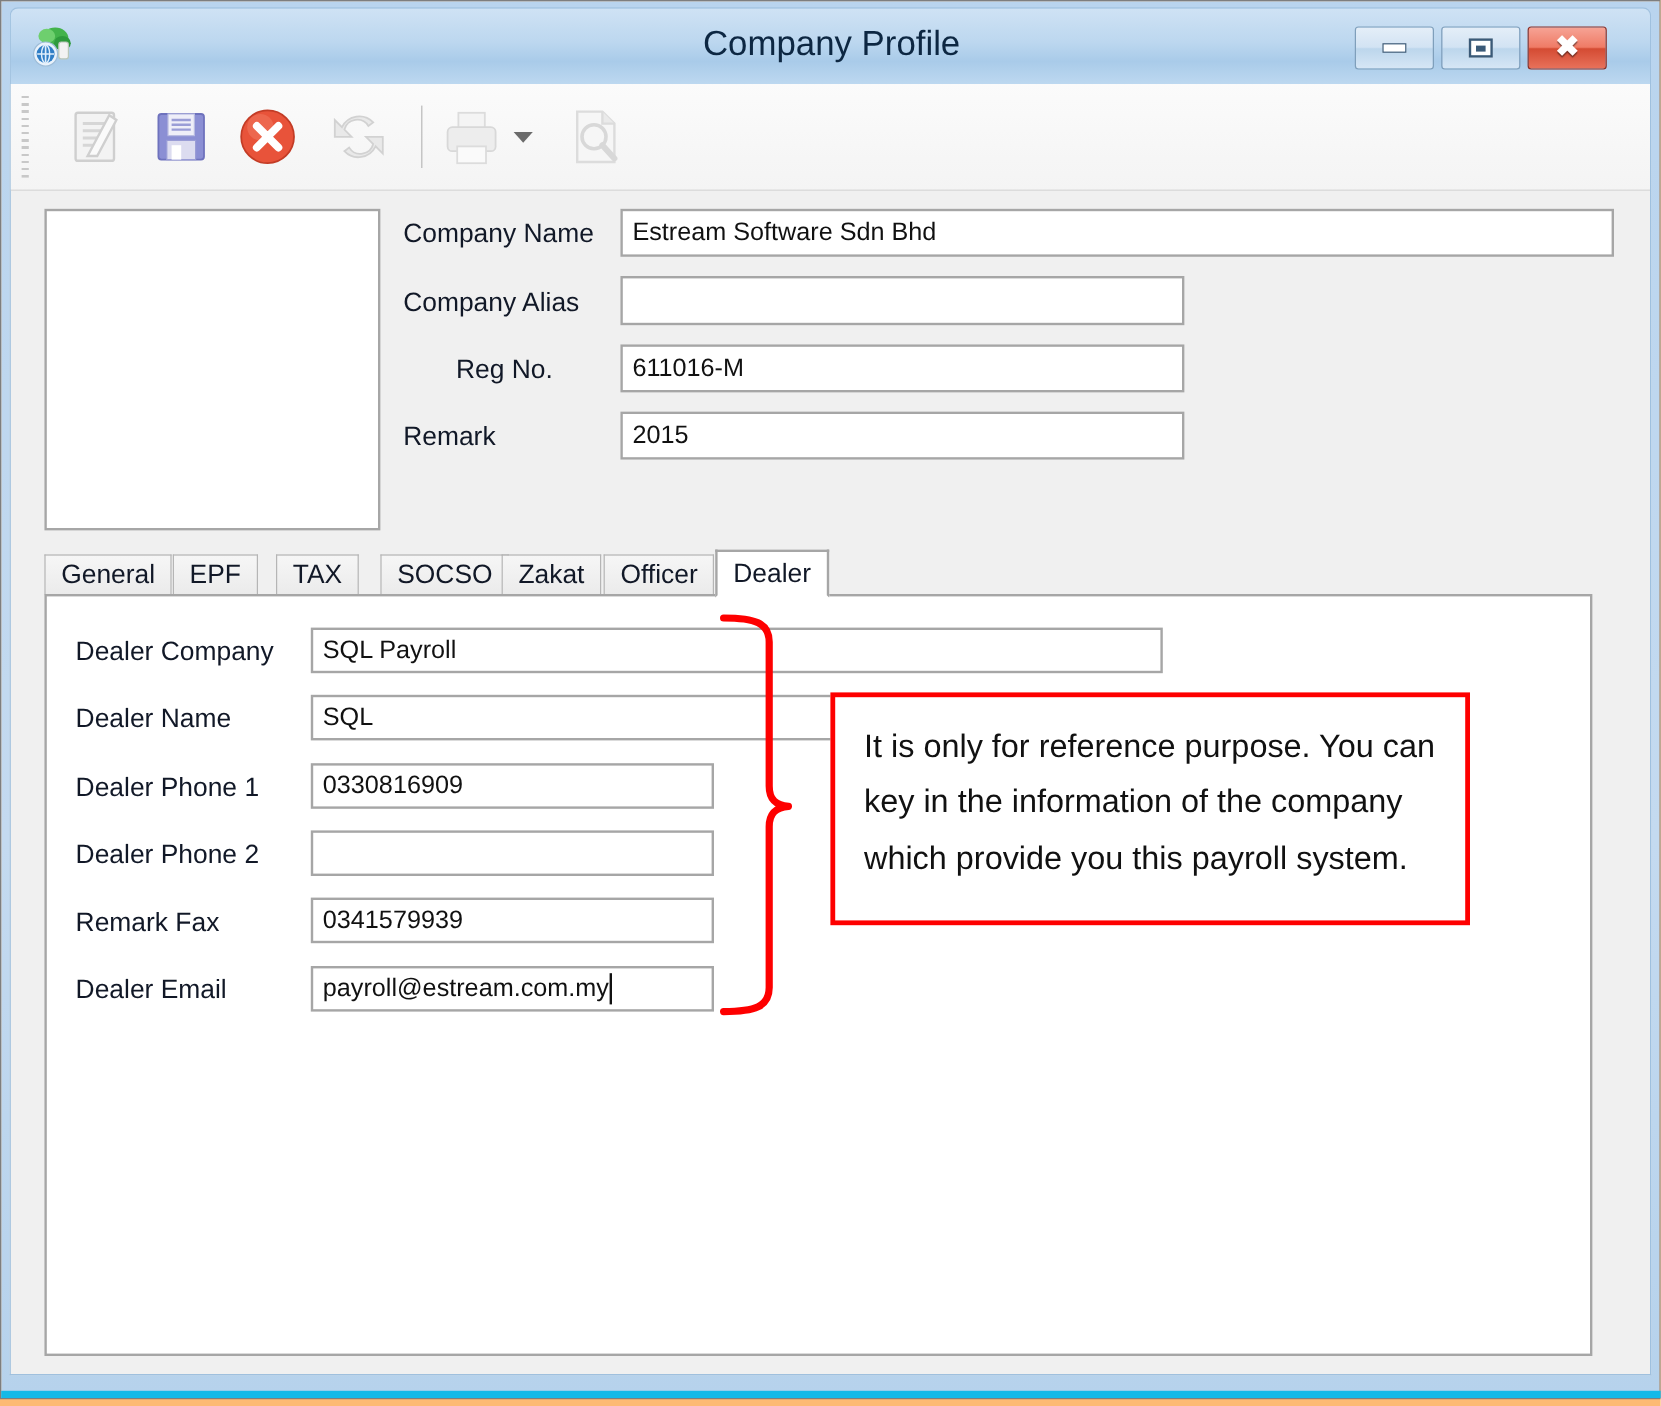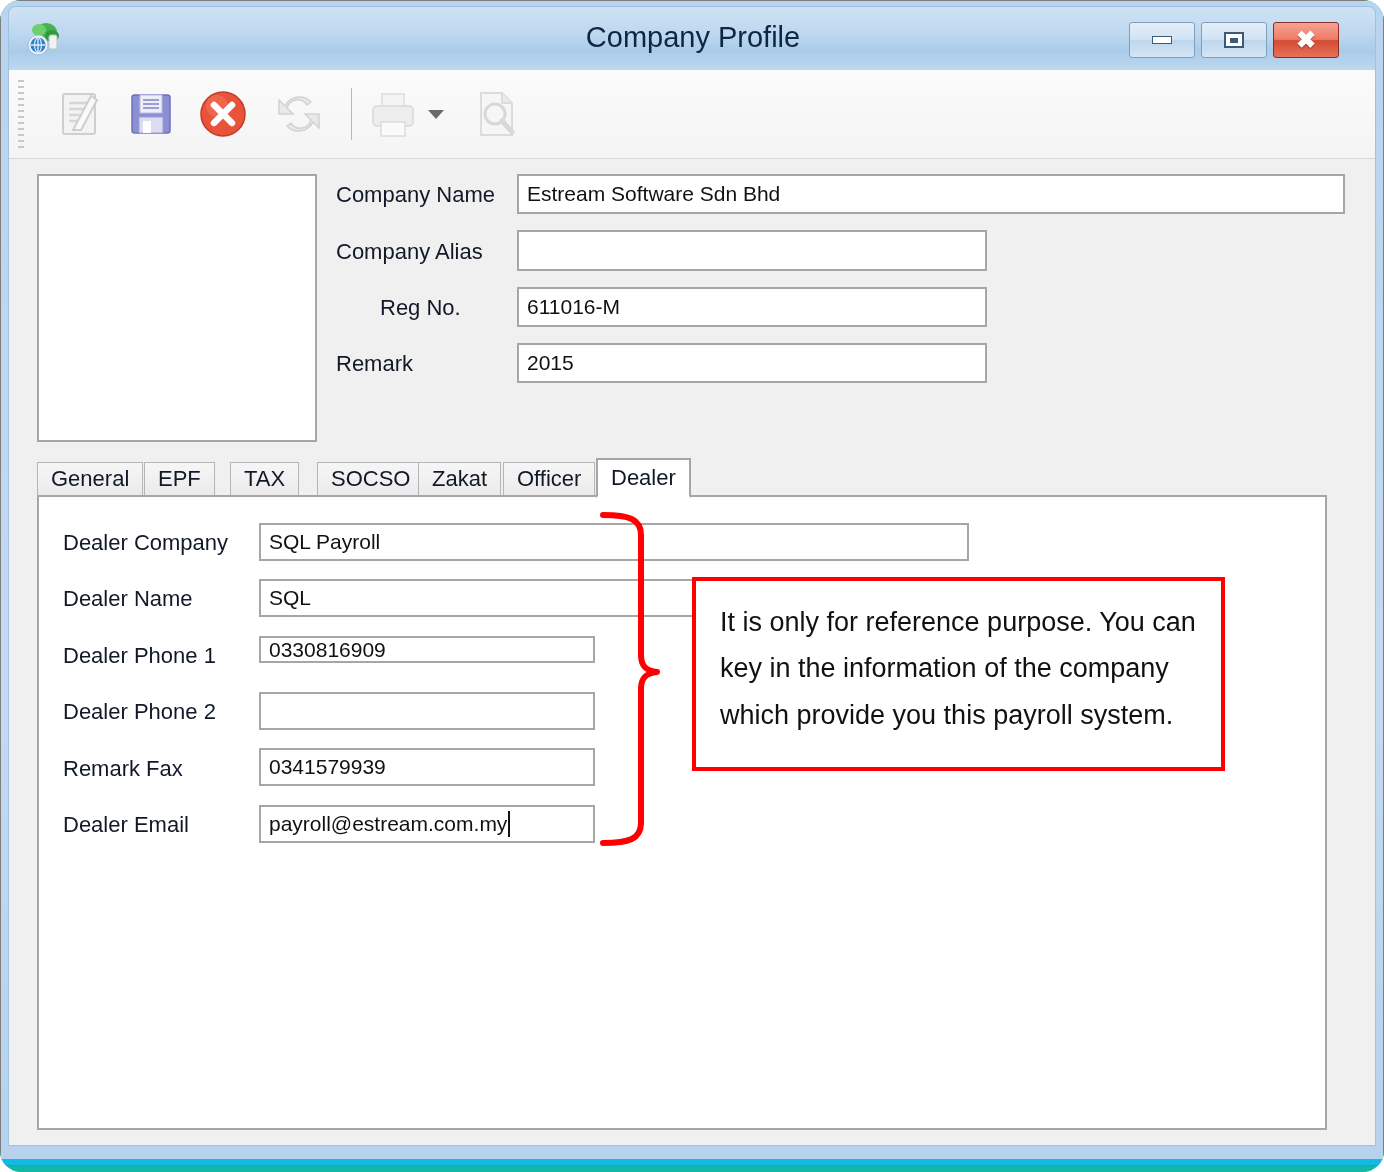--- a/index.html
+++ b/index.html
@@ -9,22 +9,21 @@
   }
   body {
     font-family: "Liberation Sans", sans-serif;
   }
 
   #app {
     position: relative;
     width: 1384px;
     height: 1172px;
     overflow: hidden;
-    background: #14b8a6;
-    border-radius: 21px;
+    background: #fdba74;
   }
 
   
   .window-frame {
     position: absolute;
     left: 0; top: 0;
     width: 1384px;
     height: 1166px;
     box-sizing: border-box;
     background: linear-gradient(180deg, #b9d4ee 0%, #c4daf0 60%, #b6d2ec 100%);
@@ -422,21 +421,21 @@
 
   <div class="tabpanel"></div>
 
   <div class="d-label" style="top:530px;">Dealer Company</div>
   <div class="tfield" style="left:259px; top:523px; width:710px; height:38px;">SQL Payroll</div>
 
   <div class="d-label" style="top:586px;">Dealer Name</div>
   <div class="tfield" style="left:259px; top:579px; width:710px; height:38px;">SQL</div>
 
   <div class="d-label" style="top:643px;">Dealer Phone 1</div>
-  <div class="tfield" style="left:259px; top:636px; width:336px; height:27px;">0330816909</div>
+  <div class="tfield" style="left:259px; top:636px; width:336px; height:38px;">0330816909</div>
 
   <div class="d-label" style="top:699px;">Dealer Phone 2</div>
   <div class="tfield" style="left:259px; top:692px; width:336px; height:38px;"></div>
 
   <div class="d-label" style="top:756px;">Remark Fax</div>
   <div class="tfield" style="left:259px; top:748px; width:336px; height:38px;">0341579939</div>
 
   <div class="d-label" style="top:812px;">Dealer Email</div>
   <div class="tfield" style="left:259px; top:805px; width:336px; height:38px;">
       <span>payroll@estream.com.my</span>

